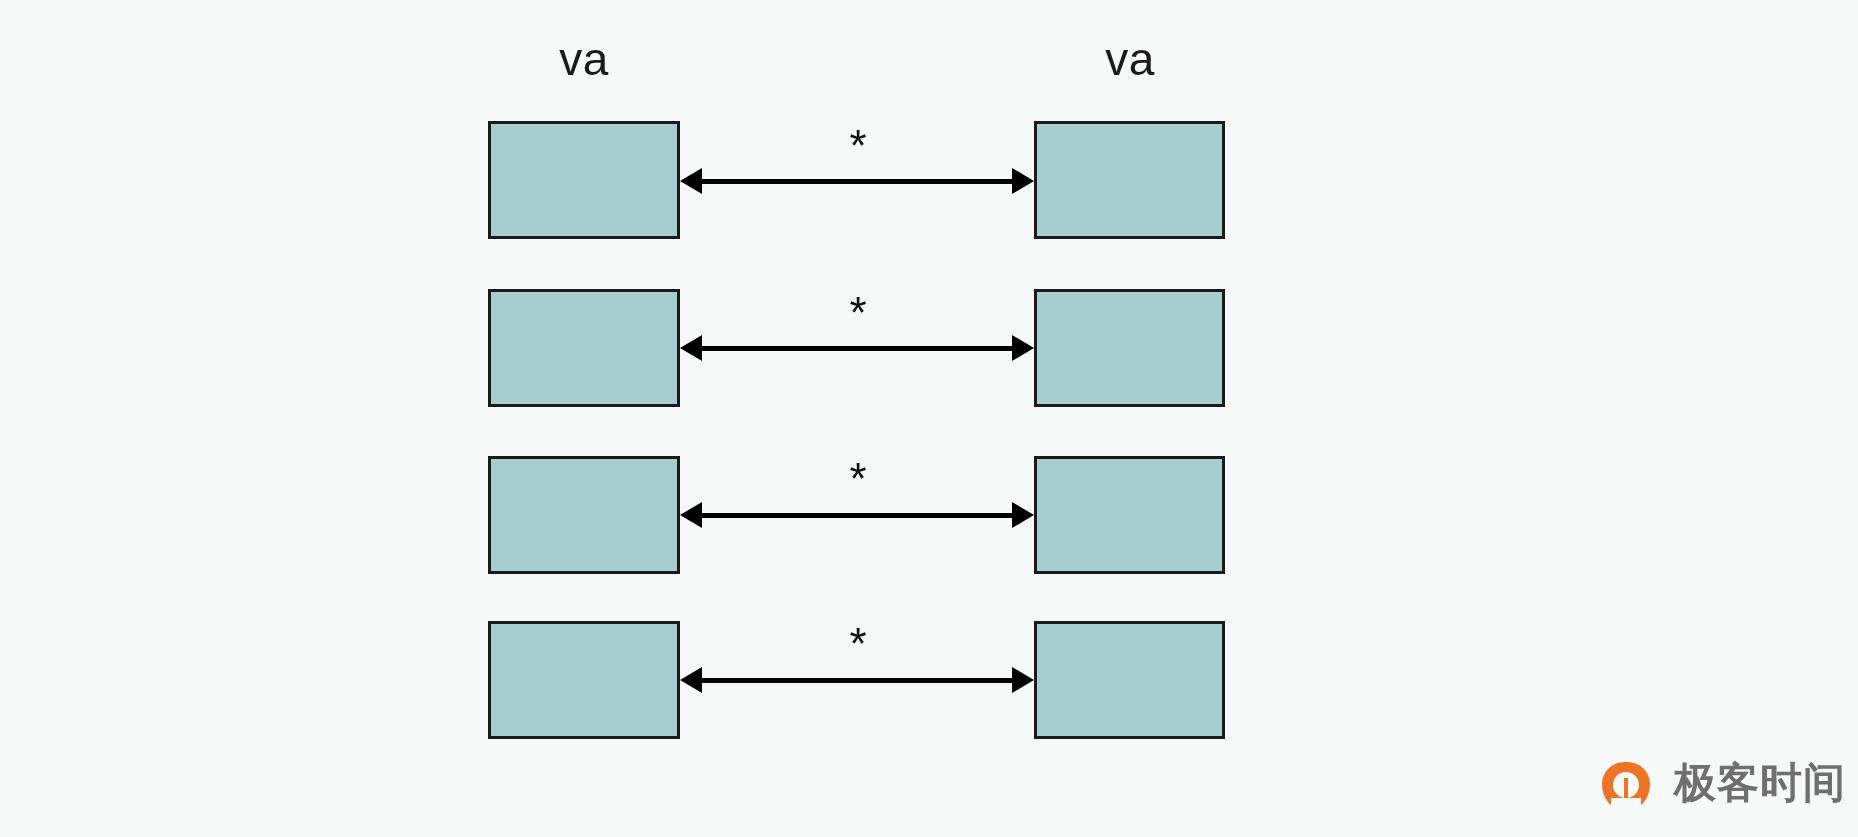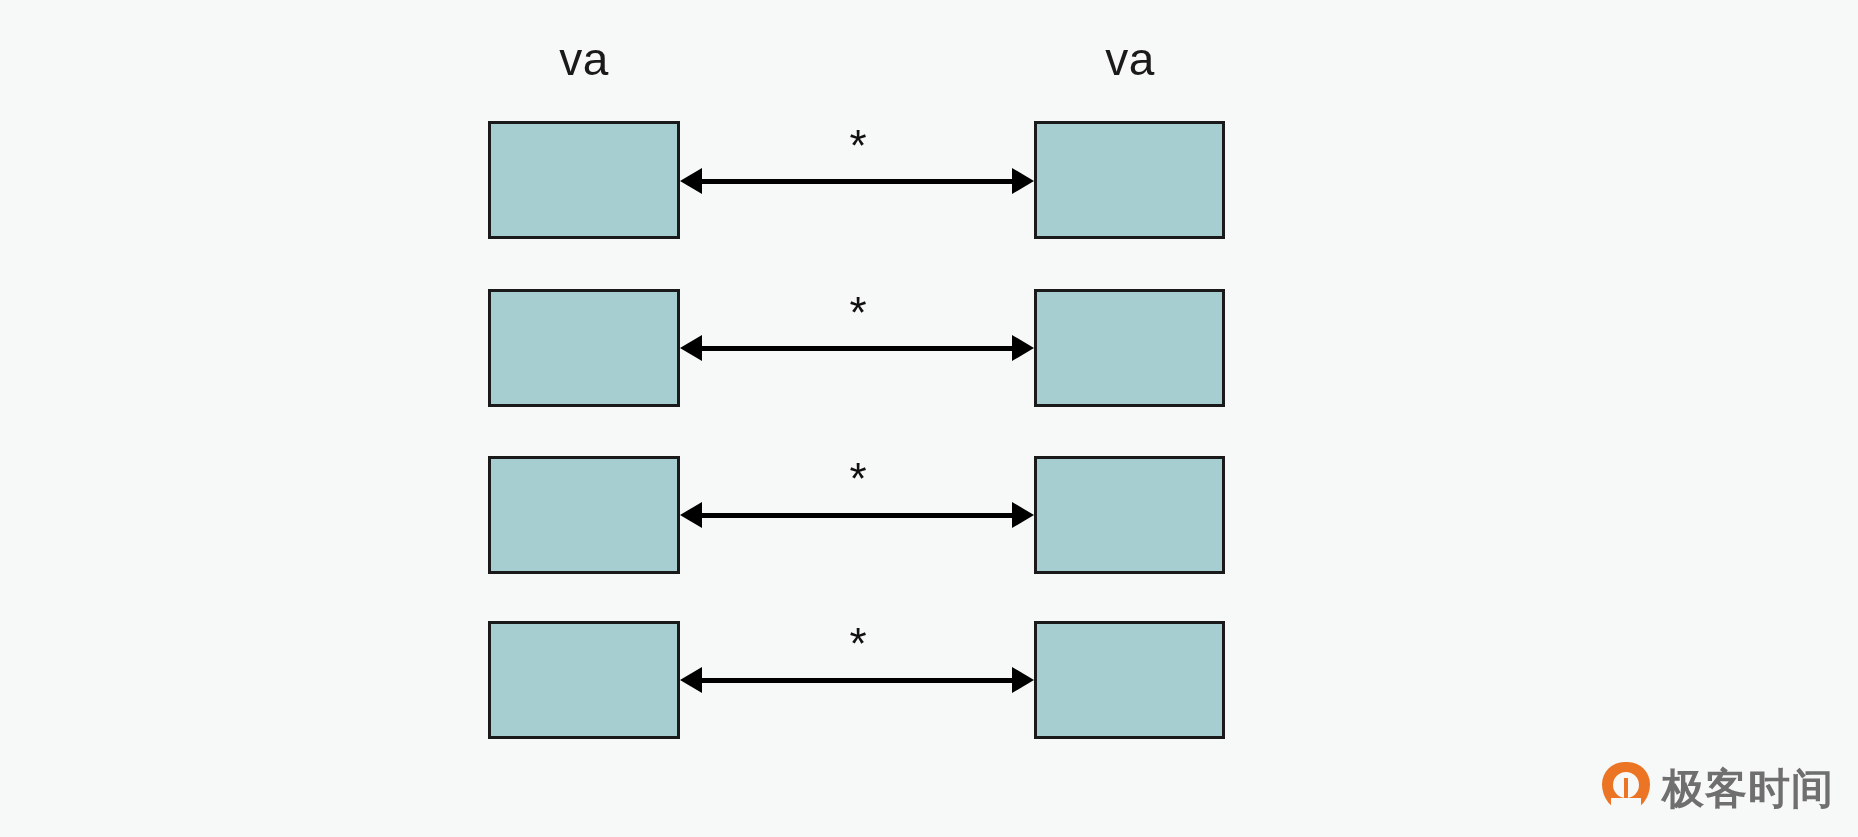--- a/index.html
+++ b/index.html
@@ -83,22 +83,22 @@
     line-height: 1;
     transform: translate(-50%, -50%);
     white-space: nowrap;
     user-select: none;
   }
 
   
   #watermark {
     position: absolute;
     display: flex;
-    align-items: flex-end;
-    gap: 12px;
+    align-items: flex-start;
+    gap: 24px;
   }
   #watermark .logo-mark {
     width: 48px;
     height: 48px;
     position: relative;
     flex: 0 0 auto;
   }
   #watermark .logo-mark .ring {
     position: absolute;
     inset: 0;

